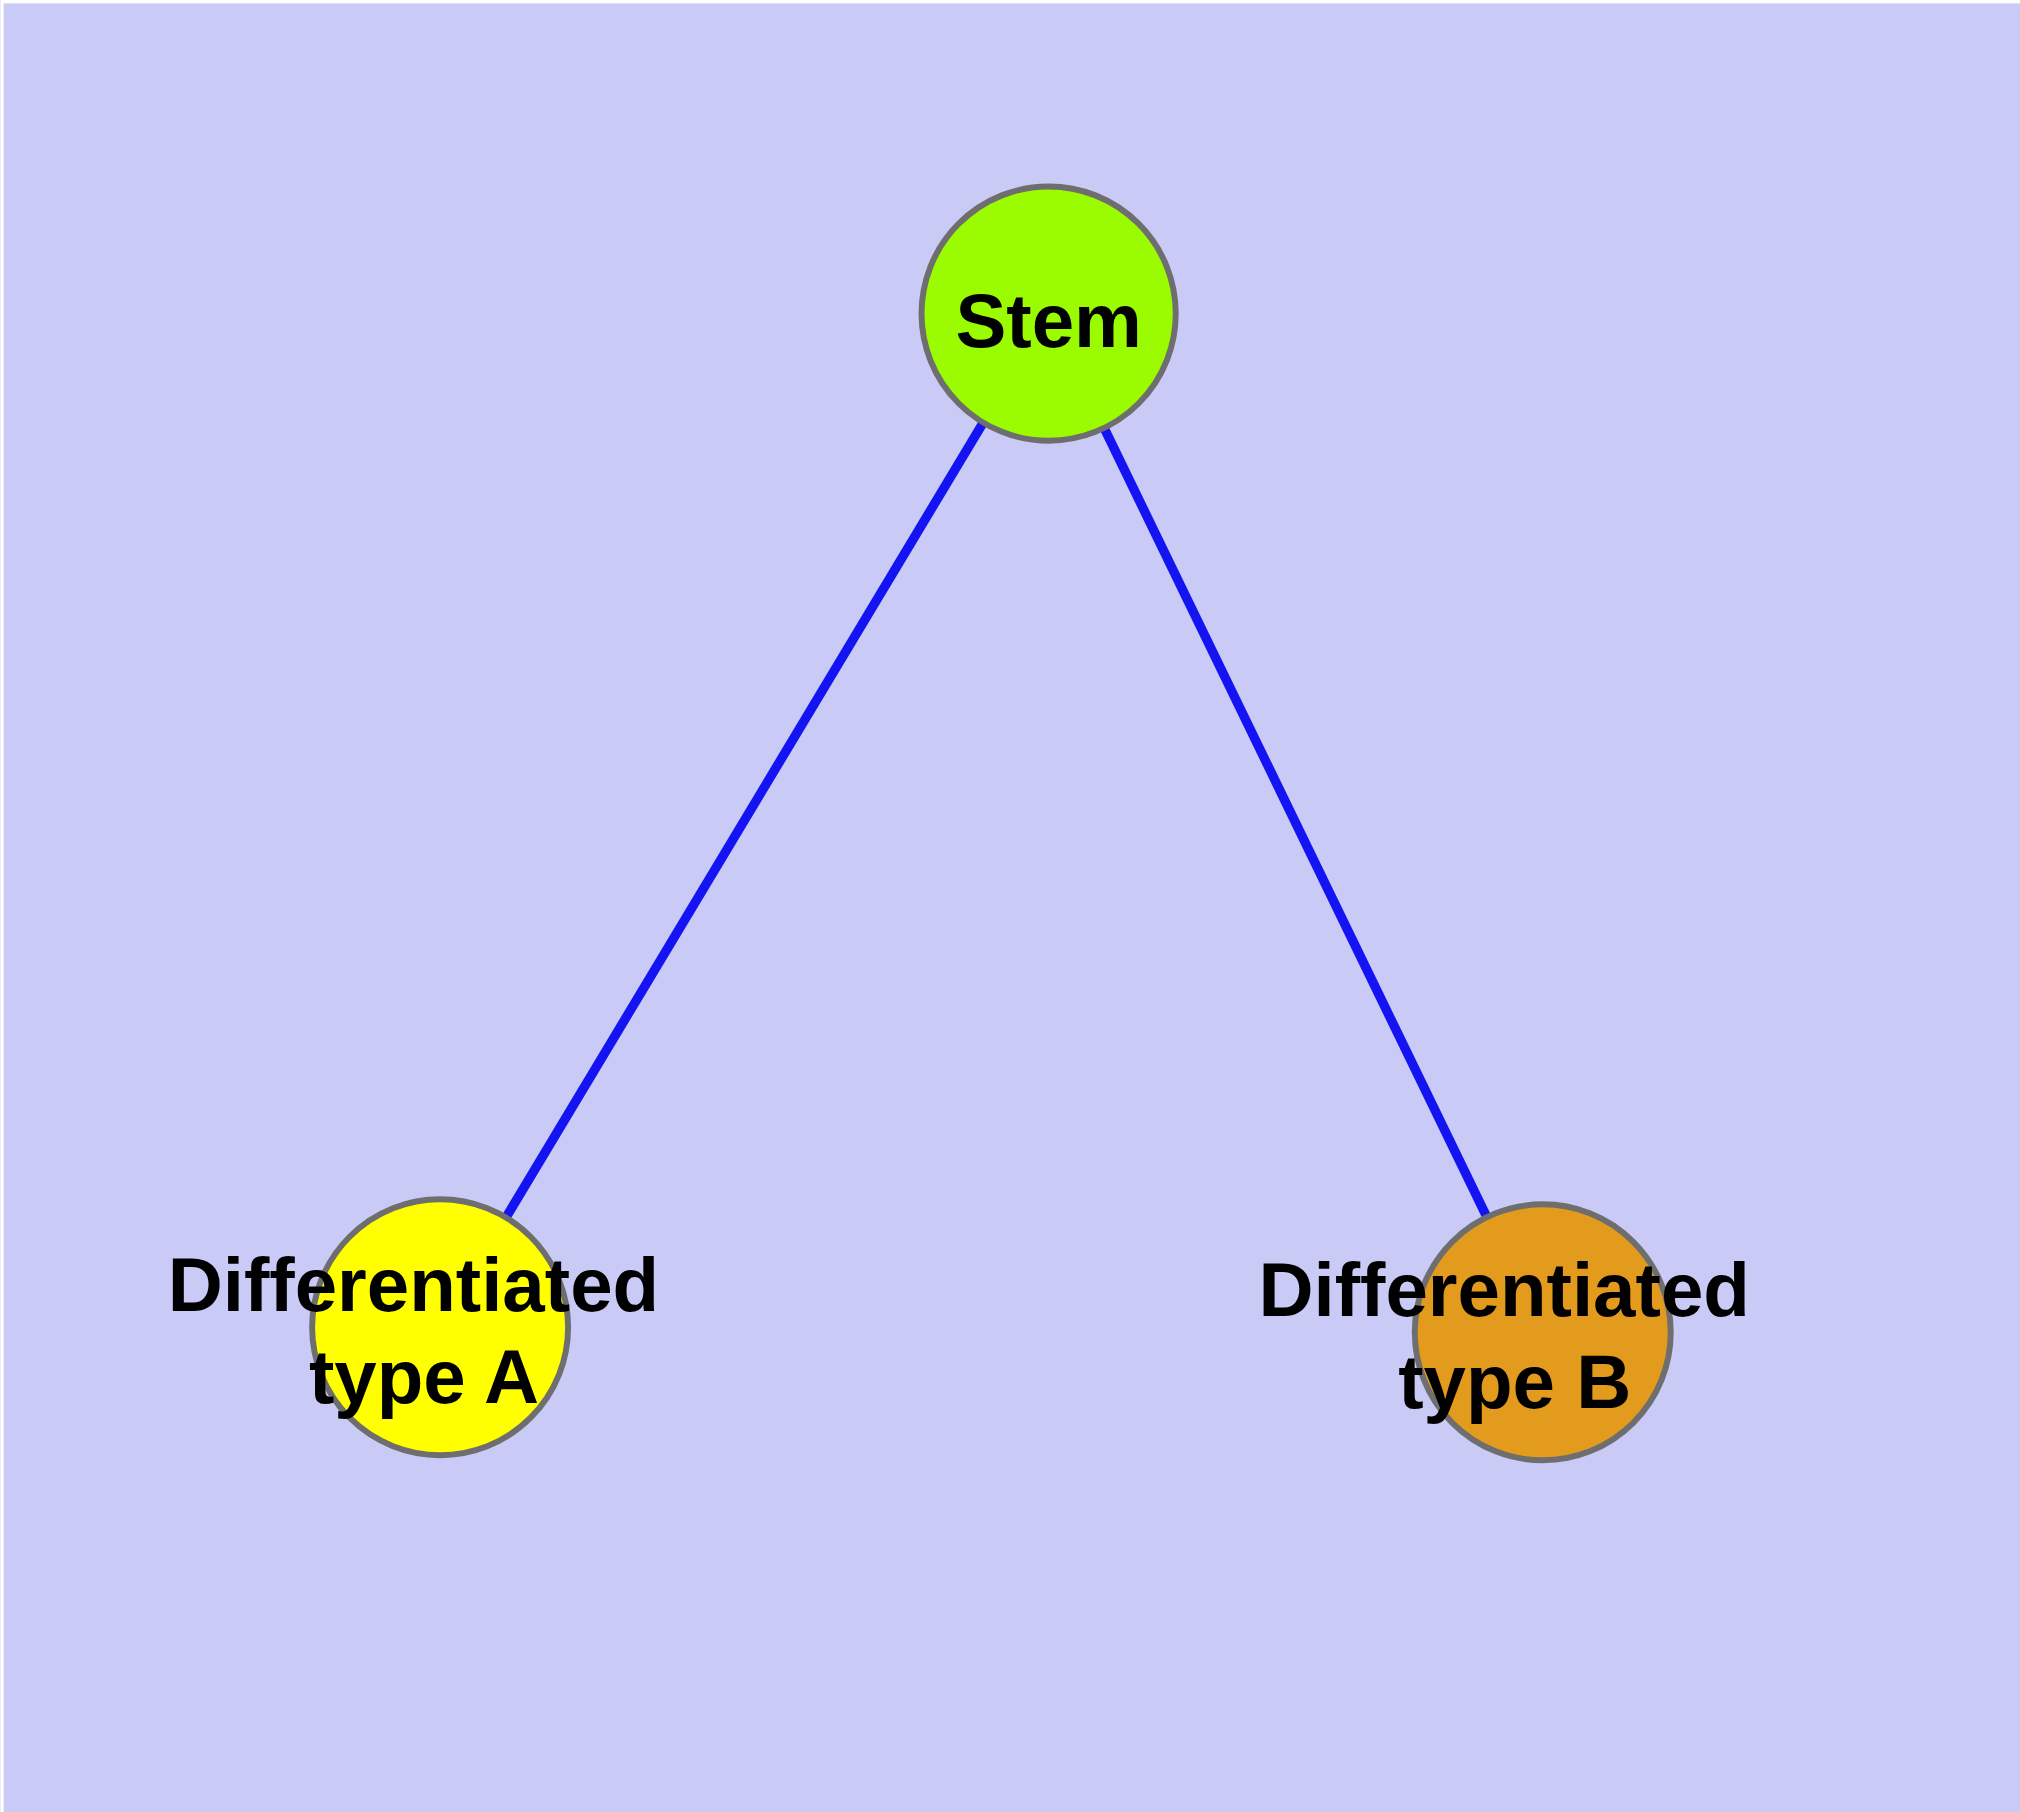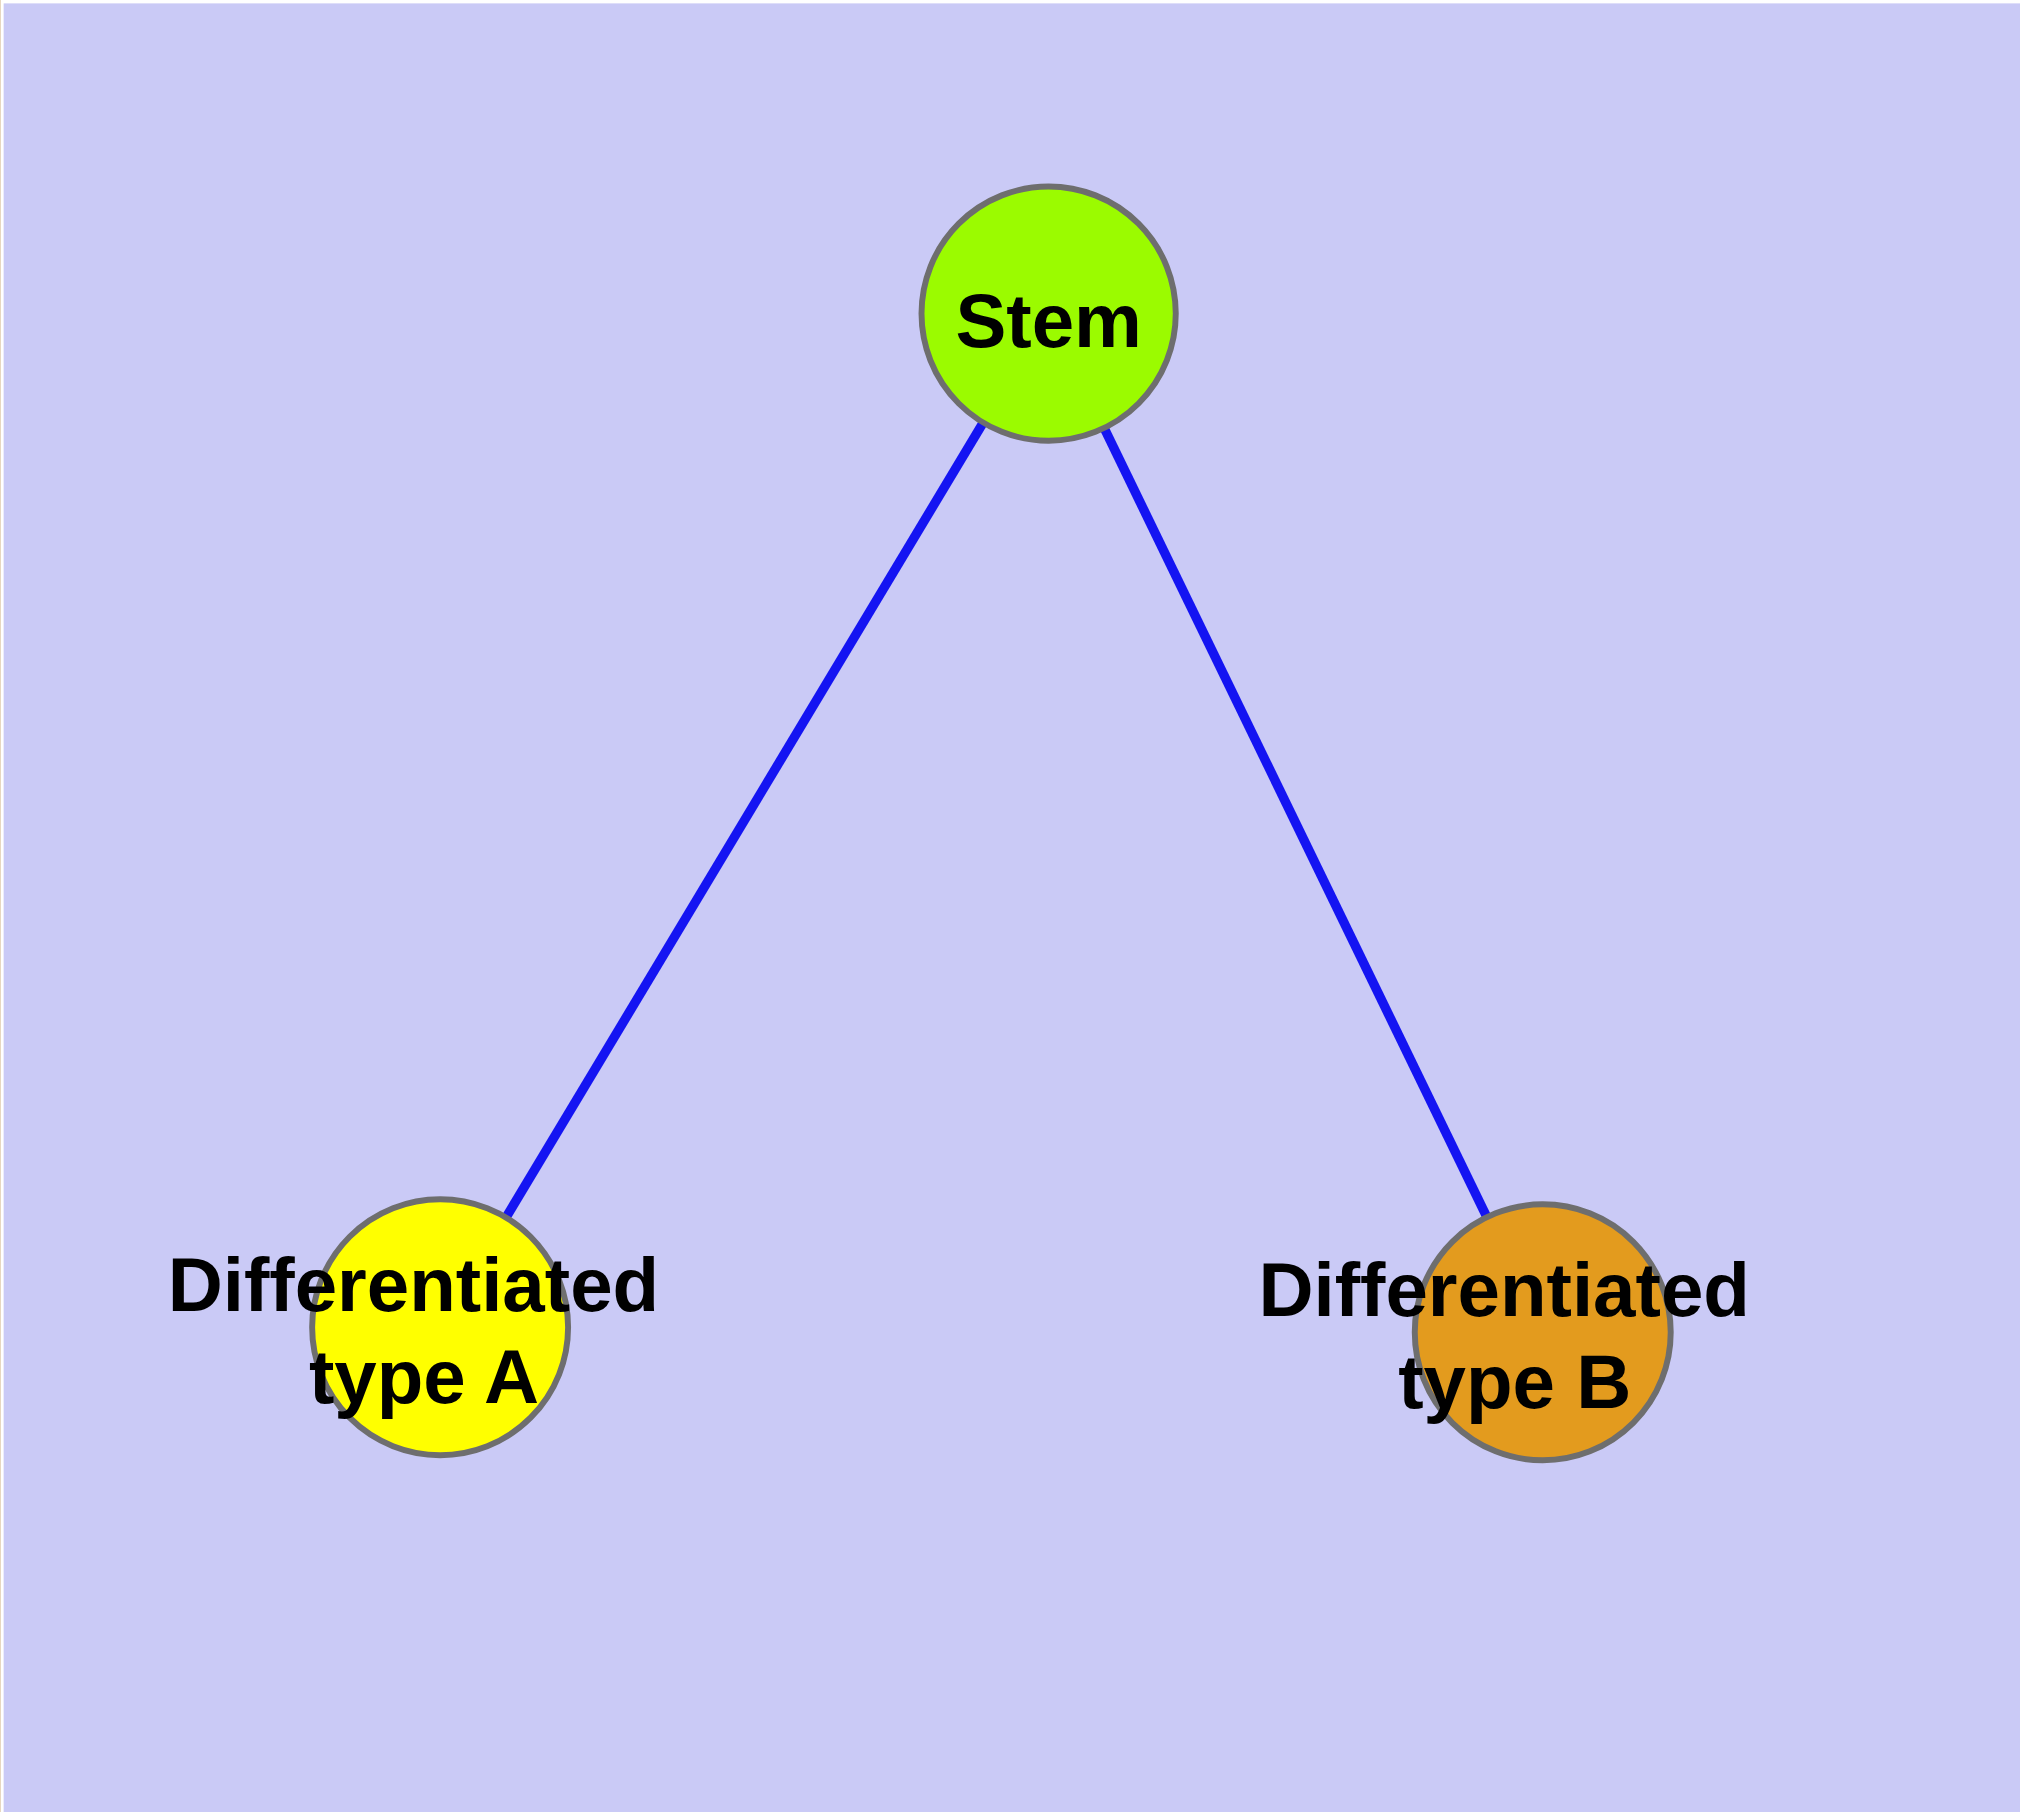--- a/index.html
+++ b/index.html
@@ -4,21 +4,21 @@
 <style>
   html, body {
     margin: 0;
     padding: 0;
     background: #ffffff;
   }
   .stage {
     position: relative;
     width: 2021px;
     height: 1812px;
-    background: #a16207;
+    background: #c4b5fd;
   }
   svg.graph {
     display: block;
     width: 2021px;
     height: 1812px;
   }
   text.node-label {
     font-family: "Liberation Sans", sans-serif;
     font-weight: bold;
     font-size: 90px;

